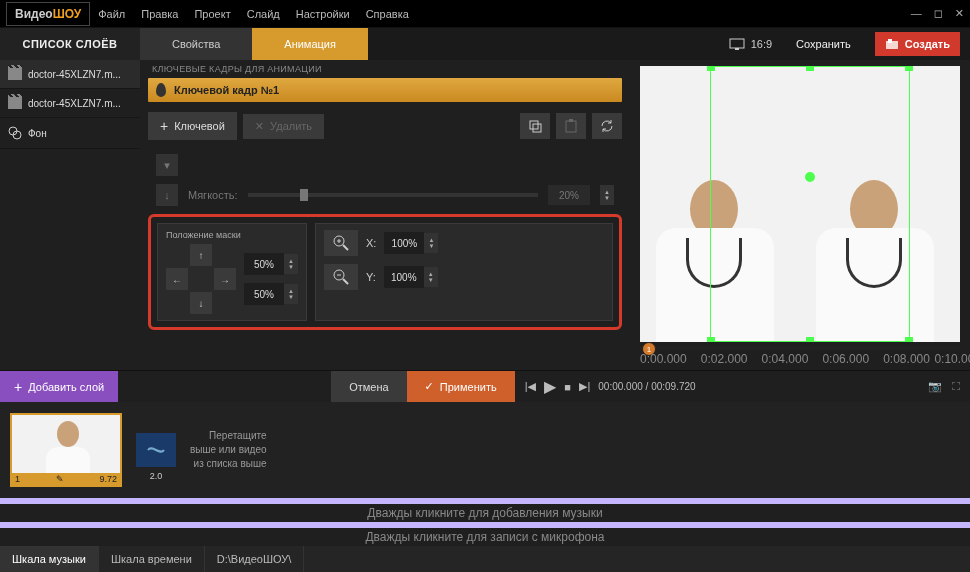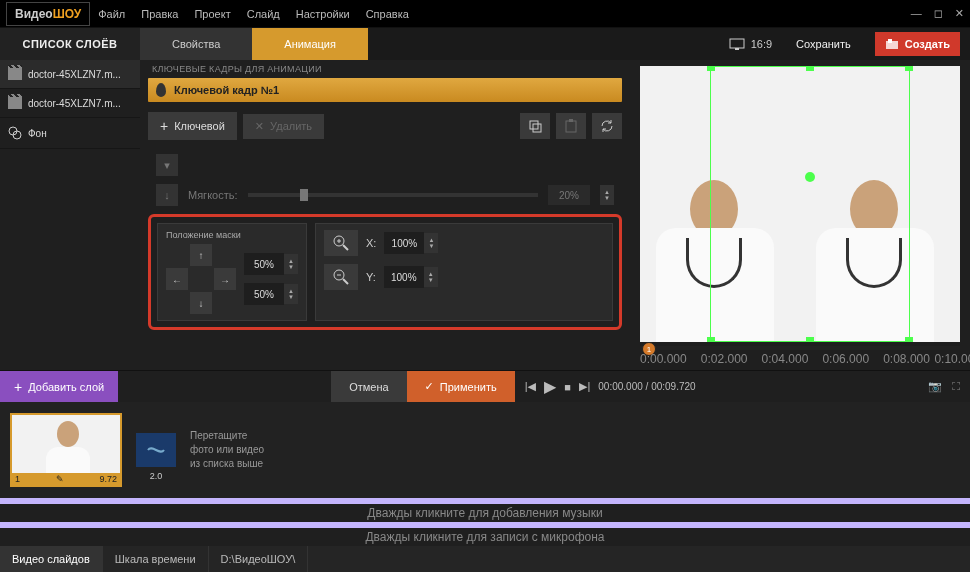--- a/index.html
+++ b/index.html
@@ -74,21 +74,21 @@
 .abtn.cancel{background:#3a3a3a;color:#ddd}
 .abtn.apply{background:#d0602b;color:#fff}
 .playCtl{display:flex;align-items:center;gap:8px;padding:0 10px;color:#bbb}
 .playCtl .pb{cursor:pointer}
 .tcode{color:#bbb;font-size:10px}
 .tray{display:flex;align-items:center;gap:14px;padding:10px;background:#222;height:96px}
 .thumb{width:112px;height:74px;background:#f2f2f2;border:2px solid #d69a2d;position:relative}
 .thumb .tb{position:absolute;bottom:0;left:0;right:0;background:#d69a2d;color:#222;font-size:9px;display:flex;justify-content:space-between;padding:1px 3px}
 .thumbSm{width:40px;height:34px;background:#1a3a6a;display:flex;align-items:center;justify-content:center;color:#7ac;position:relative}
 .thumbSm::after{content:attr(data-dur);position:absolute;bottom:-14px;left:0;right:0;text-align:center;color:#ccc;font-size:9px}
-.dropHint{color:#999;font-size:10px;line-height:14px;text-align:left}
+.dropHint{color:#999;font-size:10px;line-height:14px;text-align:right}
 .tracks{background:#1f1f1f}
 .track{height:24px;display:flex;align-items:center;justify-content:center;color:#888;font-size:12px;border-top:6px solid #c4b5fd}
 .status{height:26px;background:#252525;display:flex;align-items:center;margin-top:auto}
 .status .sb{padding:0 12px;height:100%;display:flex;align-items:center;color:#bbb;cursor:pointer;border-right:1px solid #333}
 .status .sb.active{background:#333;color:#fff}
 svg{display:block}
 </style>
 </head>
 <body>
 
@@ -340,27 +340,27 @@
   </div>
   <div style="text-align:center">
     <div class="thumbSm" data-dur="2.0">
       <svg width="24" height="20">
           <path d="M4 10c4-6 12 6 16 0" fill="none" stroke="#7ac" stroke-width="2"></path>
         </svg>
     </div>
   </div>
   <div class="dropHint">
     <div>Перетащите</div>
-      <div>фото или видео</div>
+      <div>выше или видео</div>
       <div>из списка выше</div>
   </div>
 </div>
 
 <div class="tracks">
   <div class="track">Дважды кликните для добавления музыки</div>
   <div class="track">Дважды кликните для записи с микрофона</div>
 </div>
 
 <div class="status">
-  <div class="sb active">Видео слайдов</div>
+  <div class="sb active">Шкала музыки</div>
   <div class="sb">Шкала времени</div>
   <div class="sb">D:\ВидеоШОУ\</div>
 </div>
 
 </body></html>

